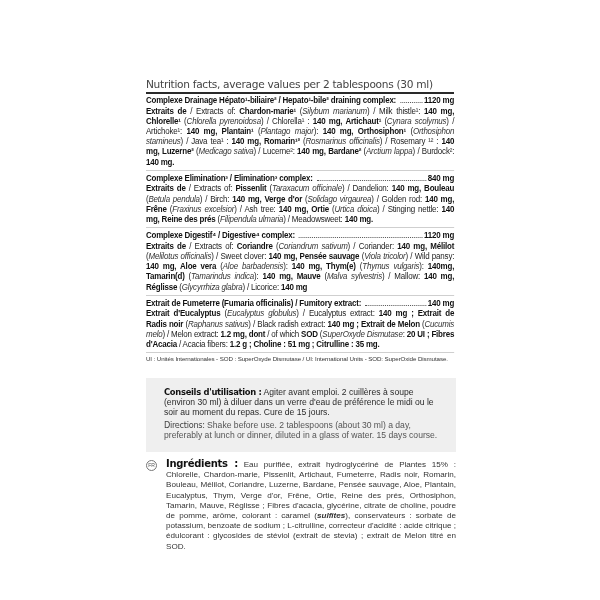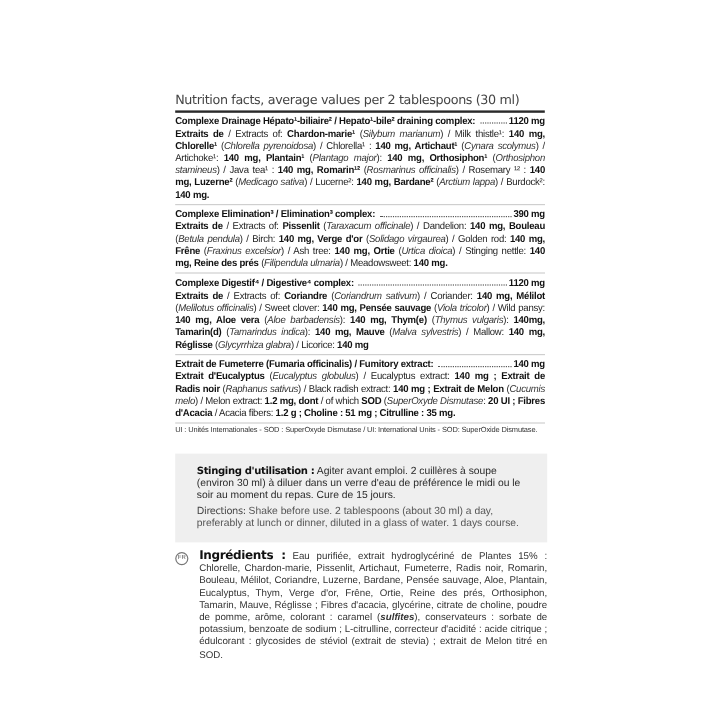--- a/index.html
+++ b/index.html
@@ -41,21 +41,21 @@
       <span>1120 mg</span>
     </div>
     <div class="sec-body"><b>Extraits de</b><span> / Extracts of: </span><b>Chardon-marie¹</b><span> (</span><i>Silybum marianum</i><span>) / Milk thistle¹: </span><b>140 mg, Chlorelle¹</b><span> (</span><i>Chlorella pyrenoidosa</i><span>) / Chlorella¹ : </span><b>140 mg, Artichaut¹</b><span> (</span><i>Cynara scolymus</i><span>) / Artichoke¹: </span><b>140 mg, Plantain¹</b><span> (</span><i>Plantago major</i><span>): </span><b>140 mg, Orthosiphon¹</b><span> (</span><i>Orthosiphon stamineus</i><span>) / Java tea¹ : </span><b>140 mg, Romarin¹²</b><span> (</span><i>Rosmarinus officinalis</i><span>) / Rosemary ¹² : </span><b>140 mg, Luzerne²</b><span> (</span><i>Medicago sativa</i><span>) / Lucerne²: </span><b>140 mg, Bardane²</b><span> (</span><i>Arctium lappa</i><span>) / Burdock²: </span><b>140 mg.</b></div>
     <div class="rule-thin"></div>
   </div>
 
   <div class="section">
     <div class="sec-head">
       <span>Complexe Elimination³ / Elimination³ complex:</span>
       <span class="dots"></span>
-      <span>390 mg</span>
+      <span>840 mg</span>
     </div>
     <div class="sec-body"><b>Extraits de</b><span> / Extracts of: </span><b>Pissenlit</b><span> (</span><i>Taraxacum officinale</i><span>) / Dandelion: </span><b>140 mg, Bouleau</b><span> (</span><i>Betula pendula</i><span>) / Birch: </span><b>140 mg, Verge d'or</b><span> (</span><i>Solidago virgaurea</i><span>) / Golden rod: </span><b>140 mg, Frêne</b><span> (</span><i>Fraxinus excelsior</i><span>) / Ash tree: </span><b>140 mg, Ortie</b><span> (</span><i>Urtica dioica</i><span>) / Stinging nettle: </span><b>140 mg, Reine des prés</b><span> (</span><i>Filipendula ulmaria</i><span>) / Meadowsweet: </span><b>140 mg.</b></div>
     <div class="rule-thin"></div>
   </div>
 
   <div class="section">
     <div class="sec-head">
       <span>Complexe Digestif⁴ / Digestive⁴ complex:</span>
       <span class="dots"></span>
       <span>1120 mg</span>
@@ -72,21 +72,21 @@
     </div>
     <div class="sec-body"><b>Extrait d'Eucalyptus</b><span> (</span><i>Eucalyptus globulus</i><span>) / Eucalyptus extract: </span><b>140 mg ; Extrait de Radis noir</b><span> (</span><i>Raphanus sativus</i><span>) / Black radish extract: </span><b>140 mg ; Extrait de Melon</b><span> (</span><i>Cucumis melo</i><span>) / Melon extract: </span><b>1.2 mg, dont</b><span> / of which </span><b>SOD</b><span> (</span><i>SuperOxyde Dismutase</i><span>: </span><b>20 UI ; Fibres d'Acacia</b><span> / Acacia fibers: </span><b>1.2 g ; Choline : 51 mg ; Citrulline : 35 mg.</b></div>
     <div class="rule-thin"></div>
   </div>
 
   <div class="footnote">UI : Unités Internationales - SOD : SuperOxyde Dismutase / UI: International Units - SOD: SuperOxide Dismutase.</div>
 </div>
 
 <div class="advice">
   <div class="advice-inner">
-    <div><span class="adv-title">Stinging d'utilisation :</span><span> Agiter avant emploi. 2 cuillères à soupe (environ 30 ml) à diluer dans un verre d'eau de préférence le midi ou le soir au moment du repas. Cure de 15 jours.</span></div>
-    <div class="dir"><span class="dir-title">Directions:</span><span> Shake before use. 2 tablespoons (about 30 ml) a day, preferably at lunch or dinner, diluted in a glass of water. 1 days course.</span></div>
+    <div><span class="adv-title">Conseils d'utilisation :</span><span> Agiter avant emploi. 2 cuillères à soupe (environ 30 ml) à diluer dans un verre d'eau de préférence le midi ou le soir au moment du repas. Cure de 15 jours.</span></div>
+    <div class="dir"><span class="dir-title">Directions:</span><span> Shake before use. 2 tablespoons (about 30 ml) a day, preferably at lunch or dinner, diluted in a glass of water. 15 days course.</span></div>
   </div>
 </div>
 
 <div class="ingredients">
   <div class="fr-badge">FR</div>
   <div class="ing-text"><span class="ing-title">Ingrédients :</span><span> Eau purifiée, extrait hydroglycériné de Plantes 15% : Chlorelle, Chardon-marie, Pissenlit, Artichaut, Fumeterre, Radis noir, Romarin, Bouleau, Mélilot, Coriandre, Luzerne, Bardane, Pensée sauvage, Aloe, Plantain, Eucalyptus, Thym, Verge d'or, Frêne, Ortie, Reine des prés, Orthosiphon, Tamarin, Mauve, Réglisse ; Fibres d'acacia, glycérine, citrate de choline, poudre de pomme, arôme, colorant : caramel (</span><b><i>sulfites</i></b><span>), conservateurs : sorbate de potassium, benzoate de sodium ; L-citrulline, correcteur d'acidité : acide citrique ; édulcorant : glycosides de stéviol (extrait de stevia) ; extrait de Melon titré en SOD.</span></div>
 </div>
 
 </body></html>

